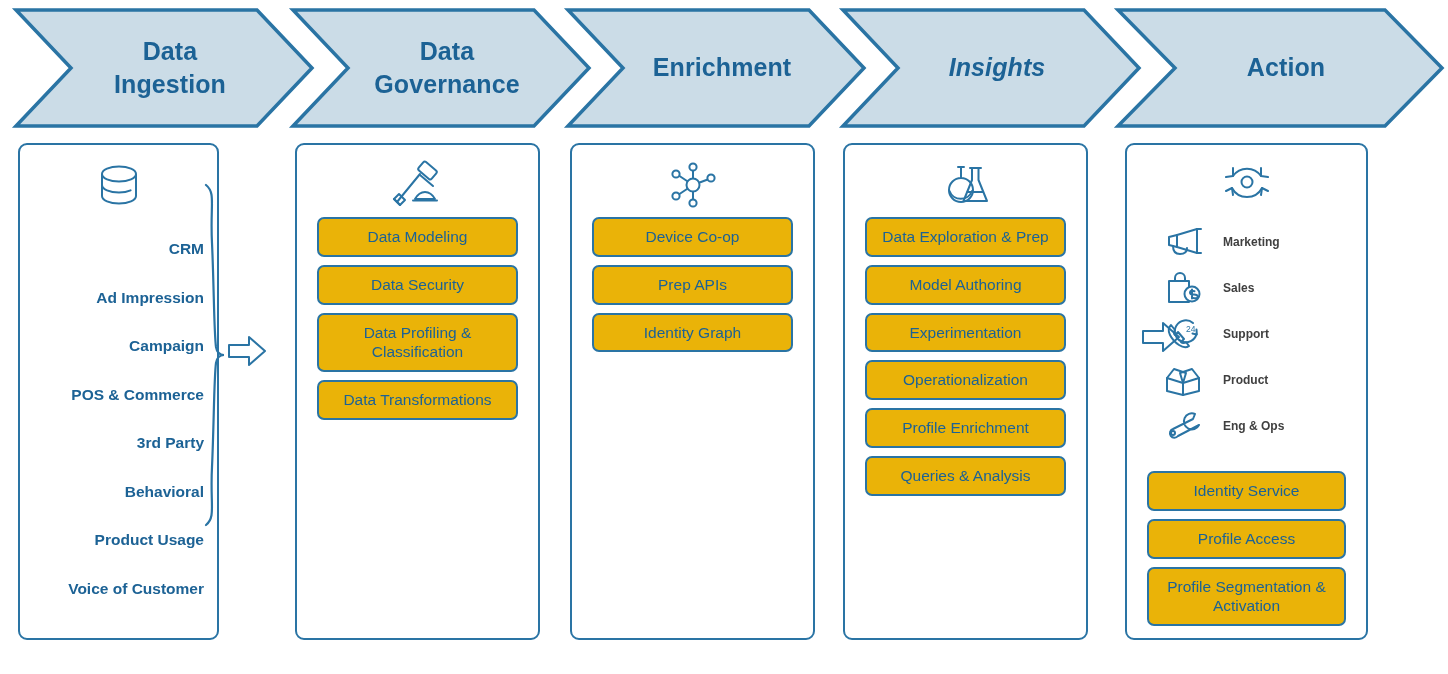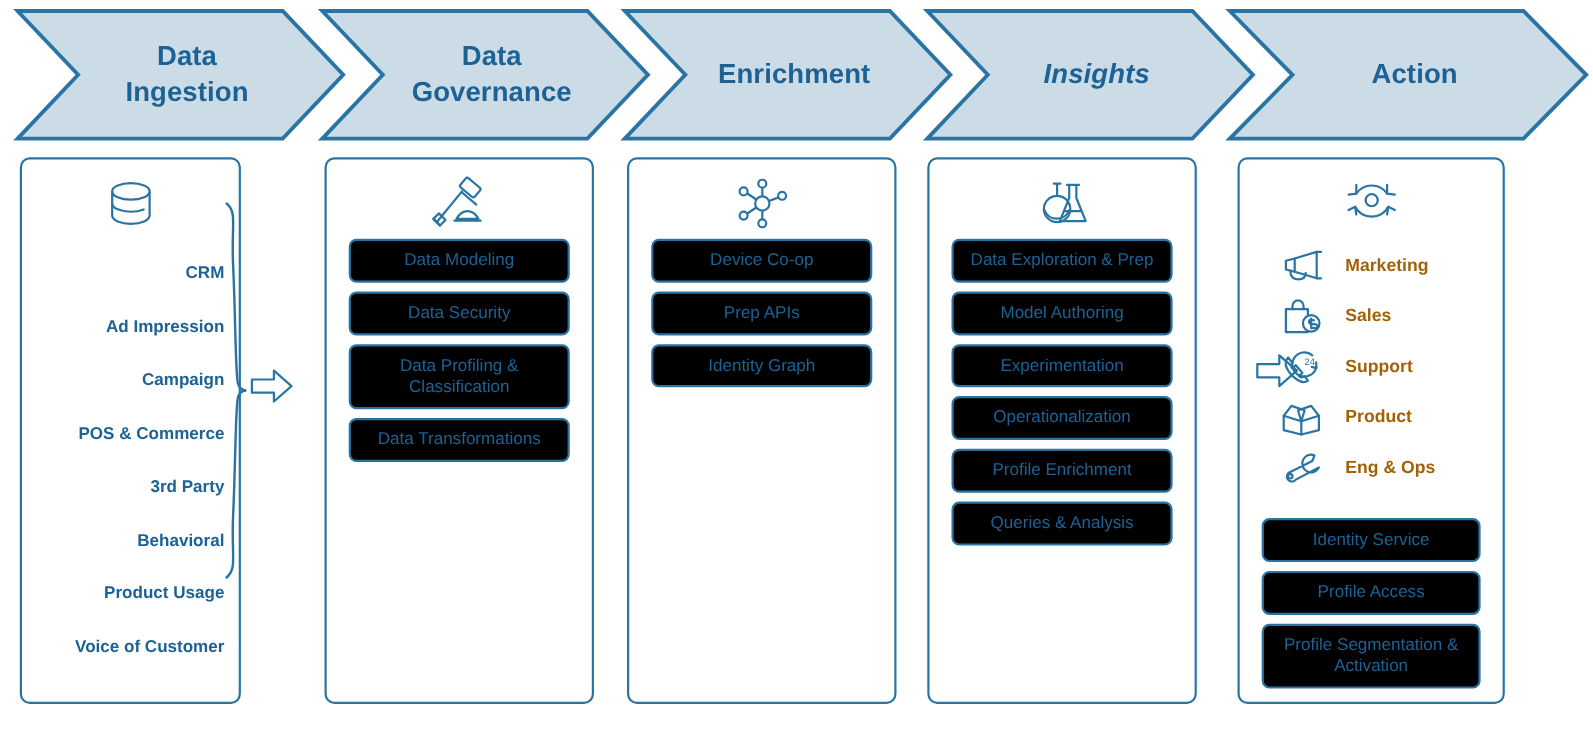--- a/index.html
+++ b/index.html
@@ -34,21 +34,21 @@
   }
   .card-icon{
     position:absolute;left:0;right:0;top:12px;height:56px;
     display:flex;align-items:center;justify-content:center;
   }
 
   
   .pills{position:absolute;left:20px;right:20px;top:72px;}
   .pill{
     border:2px solid #2a74a4;border-radius:7px;
-    background:#000000;
+    background:#eab308;
     color:#1c6295;font-size:15.5px;line-height:1.28;
     text-align:center;
     padding:8px 6px;margin-bottom:8px;
     box-sizing:border-box;min-height:38px;
     display:flex;align-items:center;justify-content:center;
   }
   .pill.two-line{min-height:52px;}
 
   
   .src-list{position:absolute;left:8px;top:80px;width:176px;}
@@ -57,21 +57,21 @@
     text-align:right;height:48.5px;line-height:48.5px;white-space:nowrap;
   }
   .brace{position:absolute;left:182px;top:82px;width:26px;height:252px;}
   .arrow1{position:absolute;left:207px;top:189px;width:40px;height:34px;}
 
   
   .chan-list{position:absolute;left:30px;top:74px;width:215px;}
   .chan-row{display:flex;align-items:center;height:46px;}
   .chan-ic{width:52px;display:flex;align-items:center;justify-content:center;}
   .chan-label{
-    color:#a16207;font-size:16px;font-weight:bold;margin-left:14px;white-space:nowrap;
+    color:#404040;font-size:12px;font-weight:bold;margin-left:14px;white-space:nowrap;
   }
   .arrow5{position:absolute;left:14px;top:175px;width:40px;height:34px;}
   .pills5{position:absolute;left:20px;right:20px;top:326px;}
 
   svg{overflow:visible;}
 </style>
 </head>
 <body>
 
 <div class="stage">

